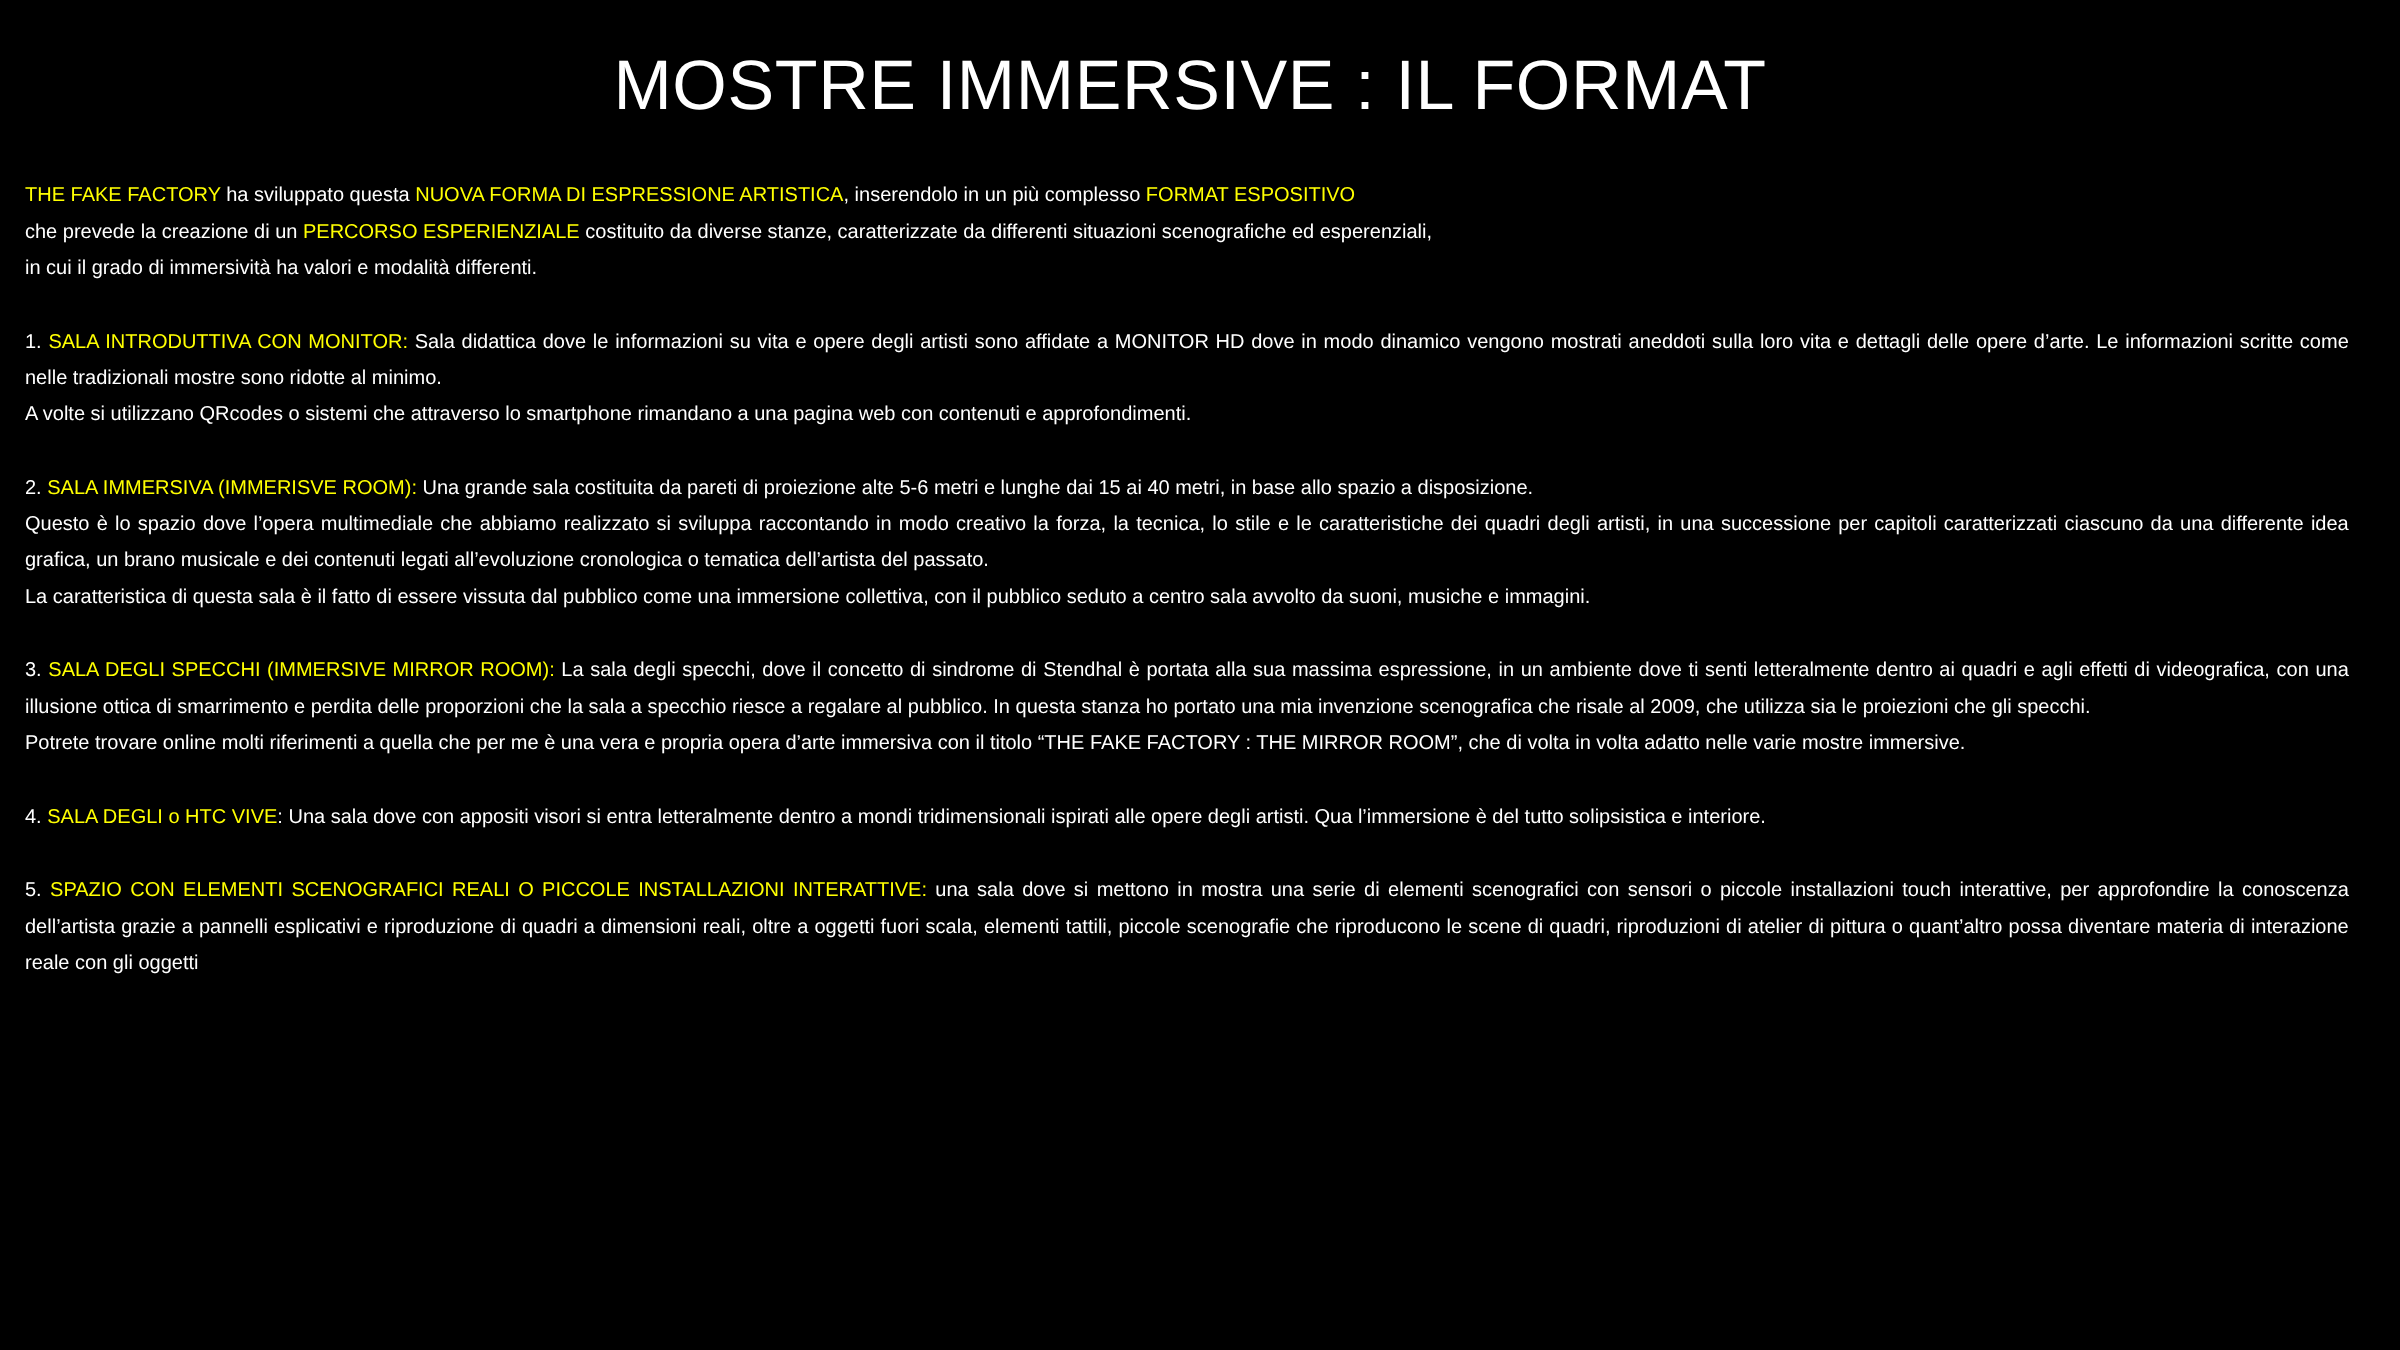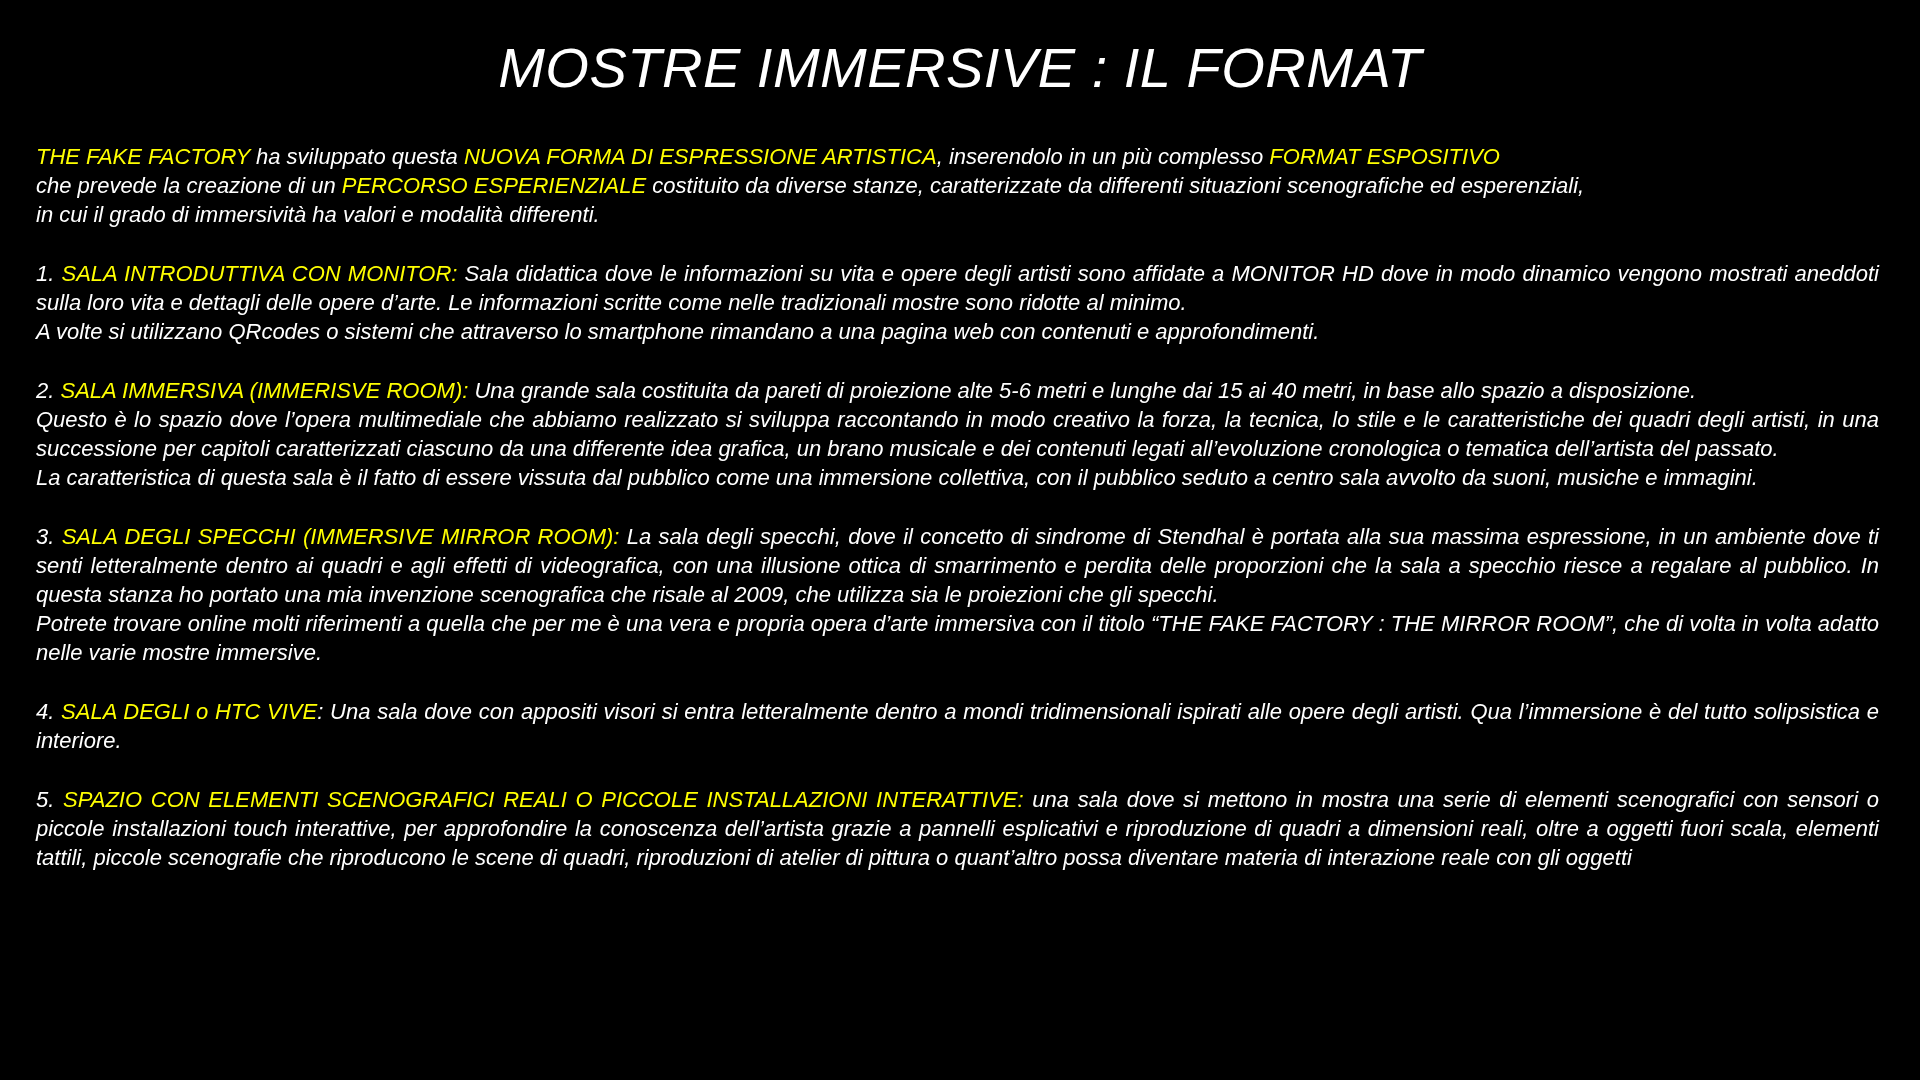--- a/index.html
+++ b/index.html
@@ -10,36 +10,35 @@
   body {
     width: 1920px;
     height: 1080px;
     overflow: hidden;
     font-family: "Liberation Sans", "DejaVu Sans", sans-serif;
   }
   .slide {
     box-sizing: border-box;
     width: 1920px;
     height: 1080px;
-    padding: 38px 36px 0 36px;
+    padding: 38px 36px 0 20px;
     background: var(--bg, #000000);
     color: var(--fg, #ffffff);
-    font-style: italic;
   }
   .slide-title {
     font-size: 56px;
     font-weight: 400;
     line-height: 60px;
     text-align: center;
     margin: 0 0 44px 0;
     letter-spacing: 0.5px;
     color: var(--fg, #ffffff);
   }
   .slide-body p {
-    font-size: 22px;
+    font-size: 16px;
     line-height: 29px;
     font-weight: 400;
     margin: 0 5px 30px 0;
     text-align: justify;
     color: var(--fg, #ffffff);
   }
   .slide-body .hl {
     color: var(--hl, #ffff00);
   }
 </style>

